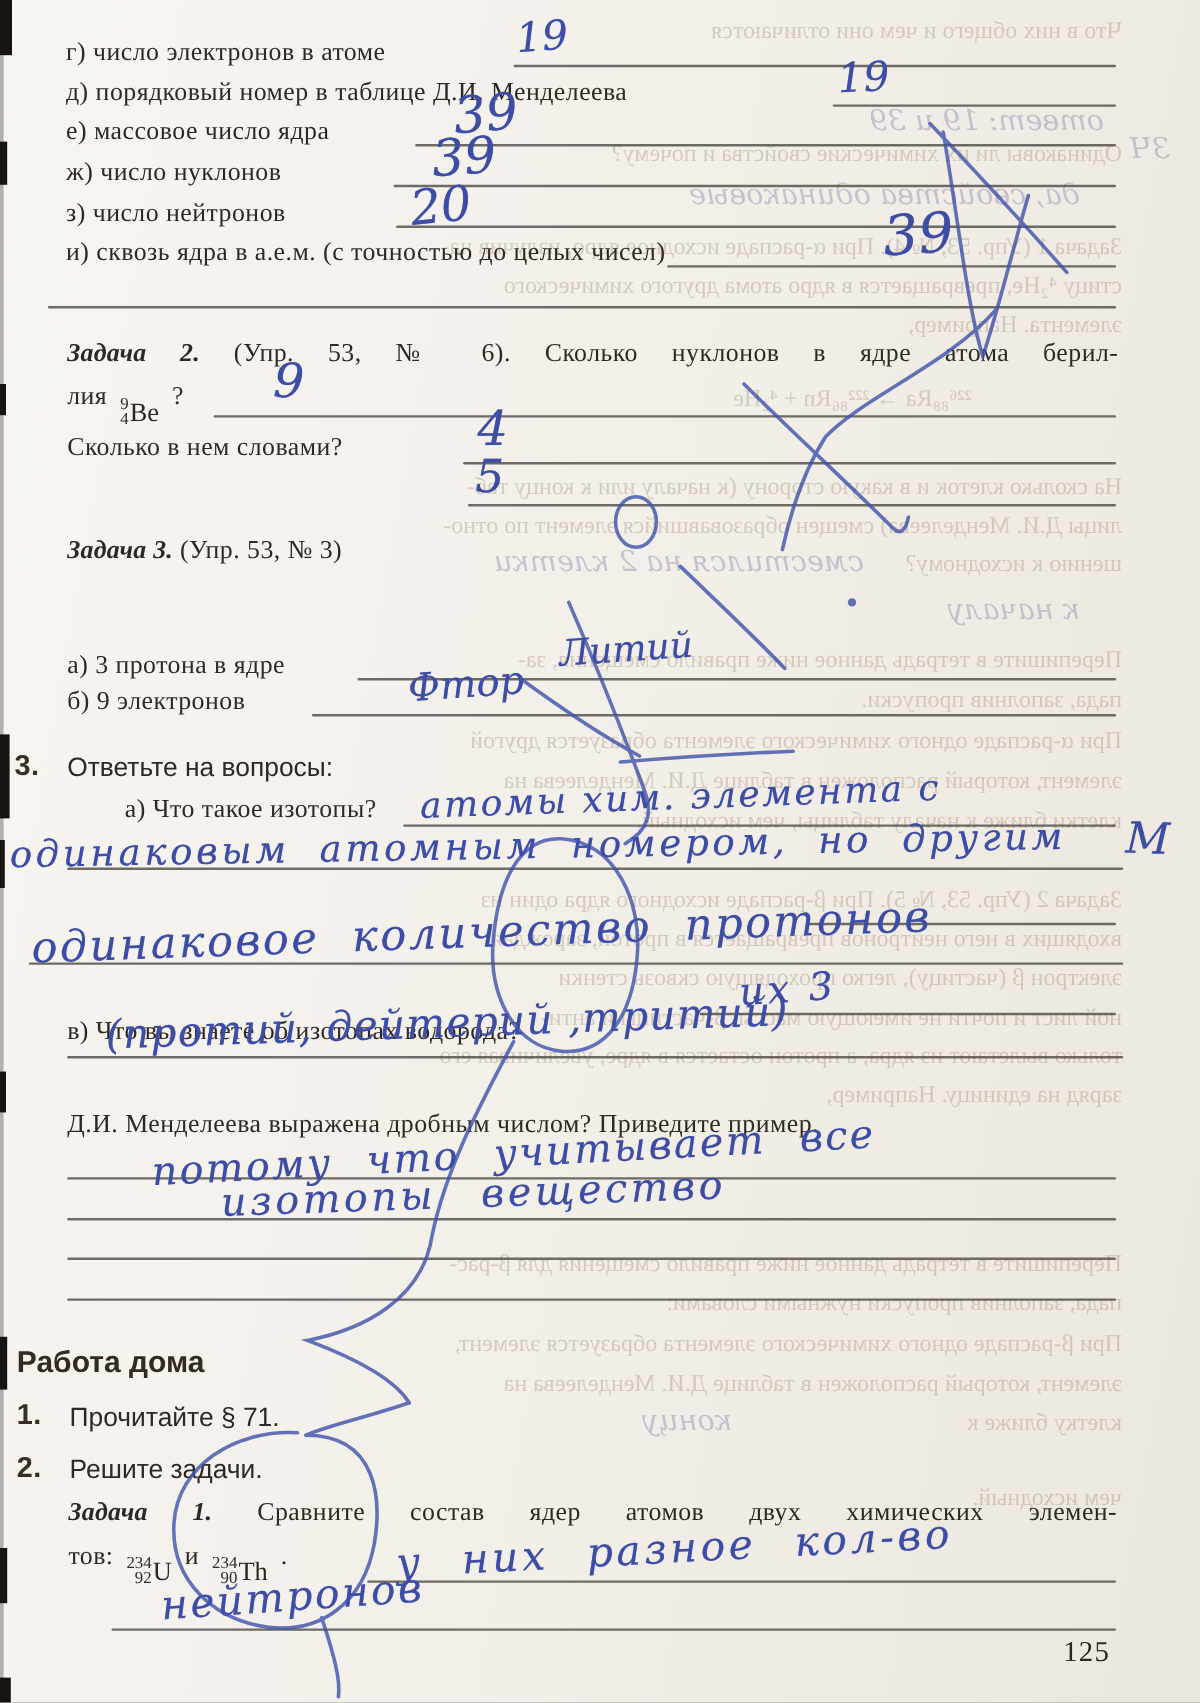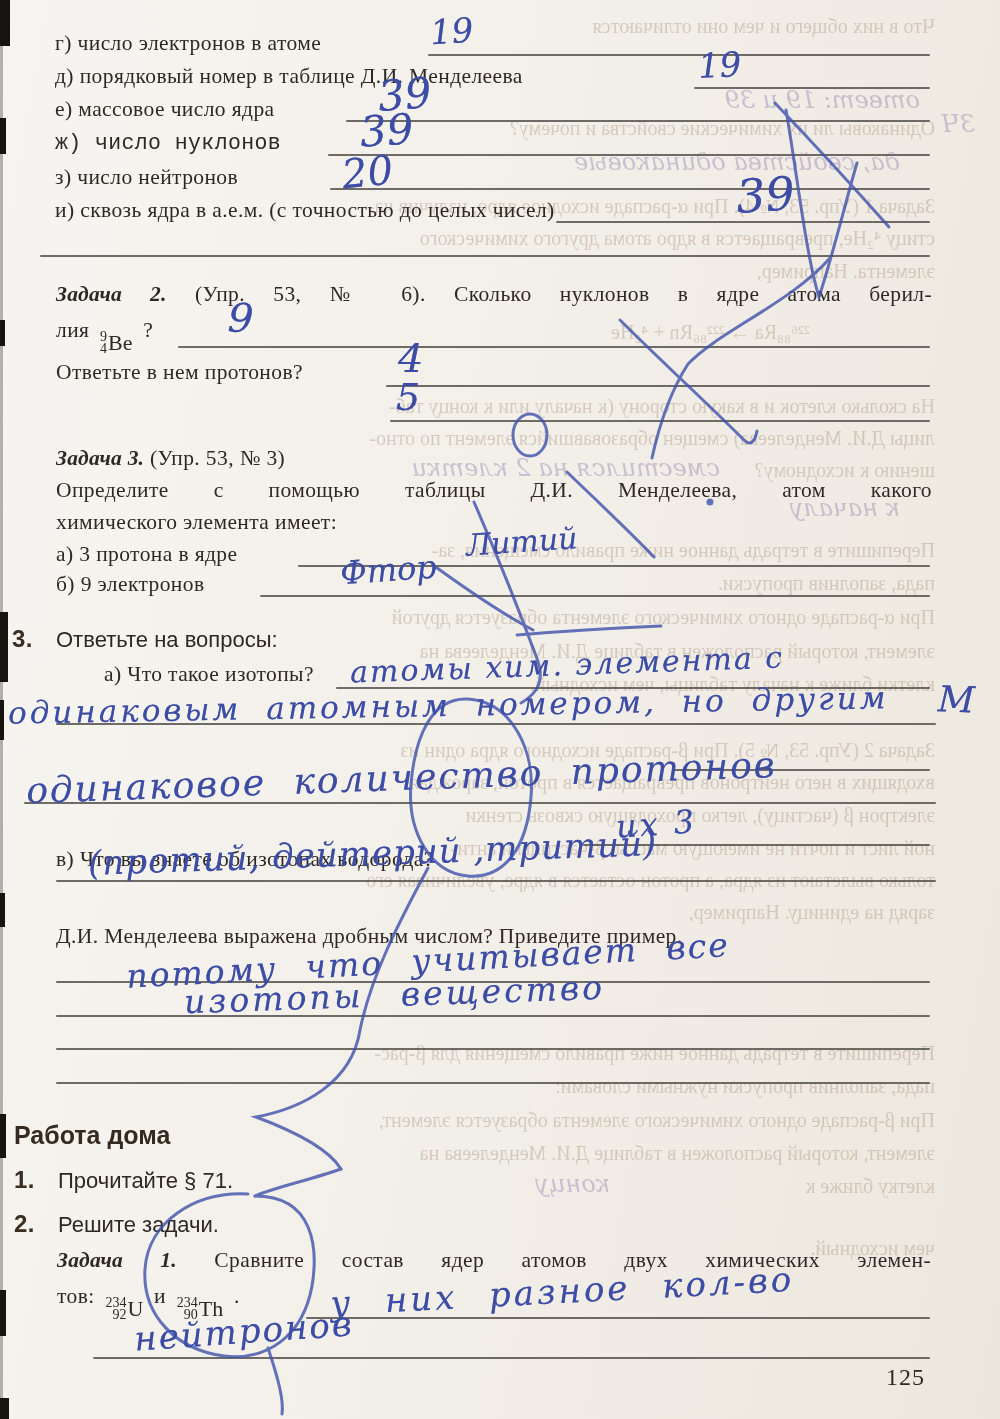--- a/index.html
+++ b/index.html
@@ -122,47 +122,45 @@
     <div class="rule" style="left:56px;top:1015px;width:874px;"></div>
     <div class="rule" style="left:56px;top:1048px;width:874px;"></div>
     <div class="rule" style="left:56px;top:1082px;width:874px;"></div>
     <div class="rule" style="left:306px;top:1317px;width:624px;"></div>
     <div class="rule" style="left:93px;top:1357px;width:837px;"></div>
   </div>
 
   <div class="p" style="left:55px;top:30px;">г) число электронов в атоме</div>
   <div class="p" style="left:55px;top:63px;">д) порядковый номер в таблице Д.И. Менделеева</div>
   <div class="p" style="left:55px;top:96px;">е) массовое число ядра</div>
-  <div class="p" style="left:55px;top:130px;font-family:Liberation Mono, monospace;">ж) число нуклонов</div>
+  <div class="p" style="left:55px;top:130px;">ж) число нуклонов</div>
   <div class="p" style="left:55px;top:164px;">з) число нейтронов</div>
   <div class="p" style="left:55px;top:197px;">и) сквозь ядра в а.е.м. (с точностью до целых чисел)</div>
 
   <div class="p just" style="left:56px;top:281px;width:876px;">
     <span class="ti">Задача 2.</span>
     <span>(Упр. 53, № 6). Сколько нуклонов в ядре атома берил-</span>
   </div>
   <div class="p" style="left:56px;top:317px;">
     <span>лия</span>
     <span class="iso">
       <span class="n">
           <span>9</span>
           <span>4</span>
         </span>
       <span class="s">Be</span>
     </span>
     <span>?</span>
   </div>
-  <div class="p" style="left:56px;top:359px;">Ответьте в нем протонов?</div>
+  <div class="p" style="left:56px;top:359px;">Сколько в нем словами?</div>
 
   <div class="p" style="left:56px;top:445px;">
     <span class="ti">Задача 3.</span>
     <span>(Упр. 53, № 3)</span>
   </div>
-  <div class="p just" style="left:56px;top:477px;width:876px;">Определите с помощью таблицы Д.И. Менделеева, атом какого</div>
-  <div class="p" style="left:56px;top:509px;">химического элемента имеет:</div>
   <div class="p" style="left:56px;top:541px;">а) 3 протона в ядре</div>
   <div class="p" style="left:56px;top:571px;">б) 9 электронов</div>
 
   <div class="p lnum" style="left:12px;top:624px;">3.</div>
   <div class="p sans" style="left:56px;top:626px;">Ответьте на вопросы:</div>
   <div class="p" style="left:56px;top:661px;margin-left:48px;">а) Что такое изотопы?</div>
   <div class="p" style="left:56px;top:846px;">в) Что вы знаете об изотопах водорода?</div>
   <div class="p" style="left:56px;top:923px;">Д.И. Менделеева выражена дробным числом? Приведите пример.</div>
 
   <div class="p hw-head" style="left:14px;top:1120px;">Работа дома</div>

